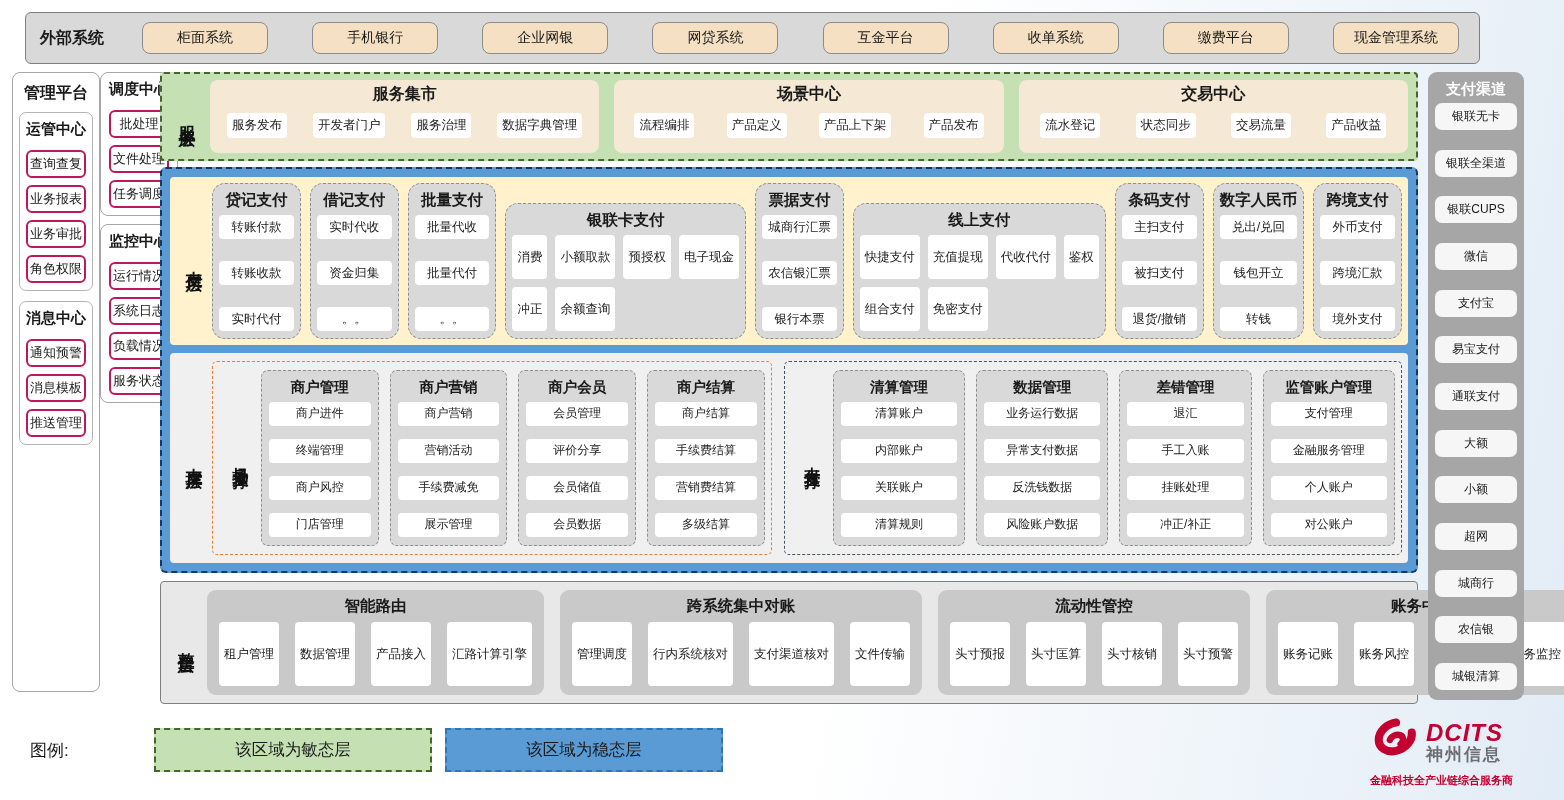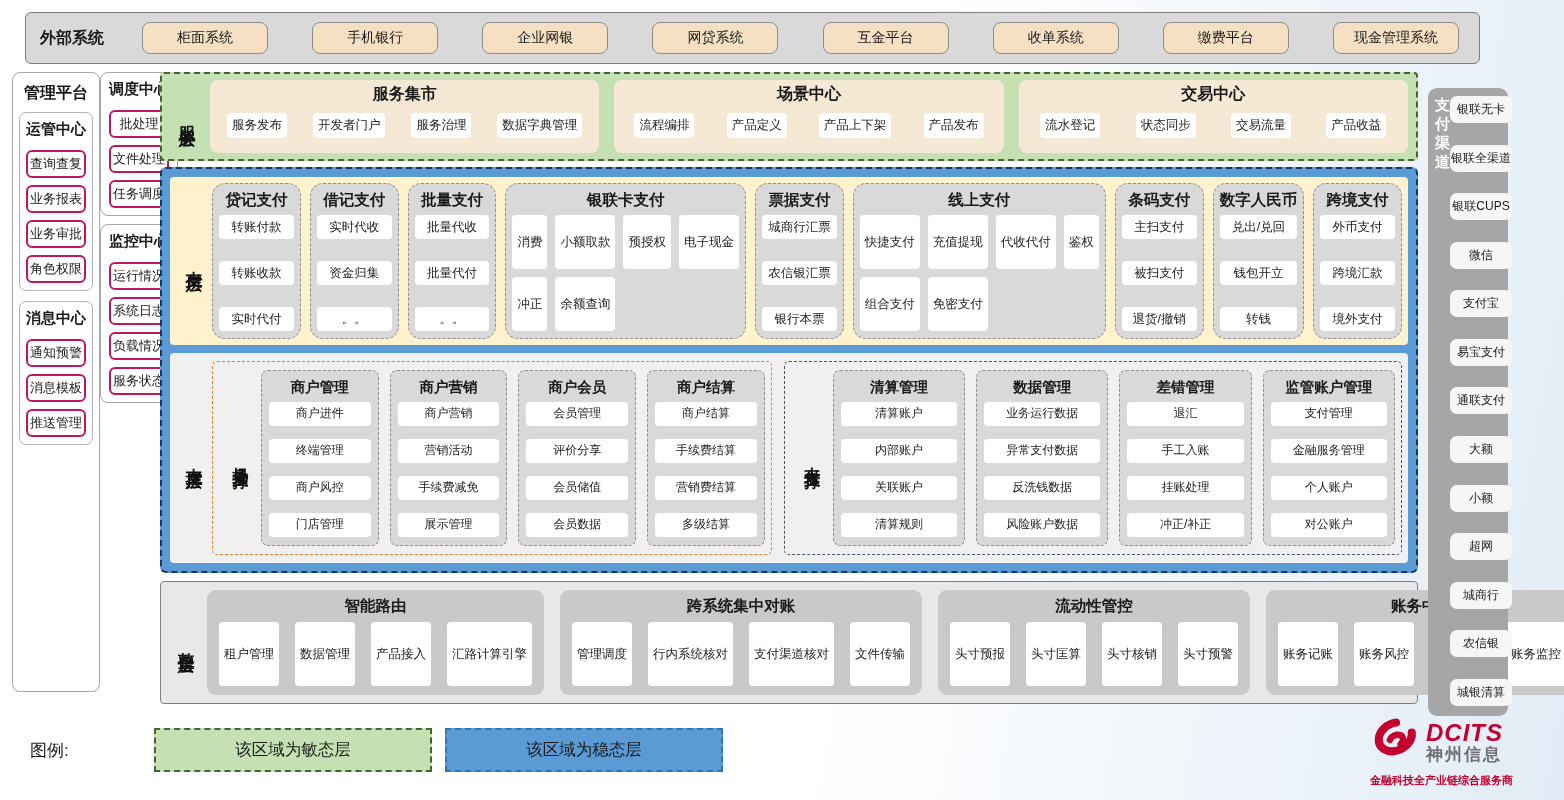--- a/index.html
+++ b/index.html
@@ -73,21 +73,21 @@
   .pay-panel{
     height:168px; background:#fff2cc; border-radius:4px;
     display:flex; padding:6px;
   }
   .pay-panel > .vlabel{ width:36px; }
   .pay-cols{ flex:1; display:flex; gap:9px; }
   .p-col{
     flex:1 1 0; background:#d9d9d9; border:1.5px dashed #8f8f8f; border-radius:13px;
     display:flex; flex-direction:column; padding:4px 6px 7px;
   }
-  .p-col.wide{ flex:1.72 1 0; }
+  .p-col.wide{ flex:1.72 1 0;margin-top:20px; }
   .p-title{ font-weight:bold; font-size:15.5px; text-align:center; padding:2px 0 4px; white-space:nowrap; }
   .p-items{ flex:1; display:flex; flex-direction:column; justify-content:space-between; gap:0; }
   .p-col.wide .p-items{ display:grid; grid-template-columns:1fr 1fr 1fr 1fr; gap:8px; align-items:stretch; }
   .p-col.wide .chip{ display:flex; align-items:center; justify-content:center; }
 
   .sup-panel{
     flex:1; background:#f0f0f0; border-radius:4px;
     display:flex; padding:8px 6px;
   }
   .sup-panel > .vlabel{ width:36px; }
@@ -113,24 +113,23 @@
   }
   .integration > .vlabel{ width:34px; }
   .int-groups{ flex:1; display:flex; gap:16px; padding-left:4px; }
   .int-group{ flex:1; background:#c9c9c9; border-radius:9px; display:flex; flex-direction:column; padding:4px 12px 9px; }
   .int-title{ font-weight:bold; font-size:15.5px; text-align:center; padding:2px 0 5px; }
   .int-items{ flex:1; display:grid; grid-template-columns:1fr 1fr 1fr 1fr; gap:8px 16px; }
   .int-items .chip{ display:flex; align-items:center; justify-content:center; }
 
   
   .channels{
-    position:absolute; left:1428px; top:72px; width:80px; height:628px;
-    background:#a6a6a6; border-radius:9px; display:flex; flex-direction:row;
+    position:absolute; left:1428px; top:72px; width:96px; height:628px;
+    background:#a6a6a6; border-radius:9px; display:flex; flex-direction:column;
     padding:8px 7px 10px;
-    margin-top:16px;
   }
   .ch-title{ color:#fff; font-weight:bold; font-size:15px; text-align:center; padding-bottom:4px; }
   .ch-items{ flex:1; display:flex; flex-direction:column; justify-content:space-between; }
   .ch-btn{
     background:#f6f6f6; border-radius:7px; font-size:12px; text-align:center;
     padding:5px 1px; white-space:nowrap;
   }
 
   
   .legend{ position:absolute; left:30px; top:728px; display:flex; align-items:center; }

